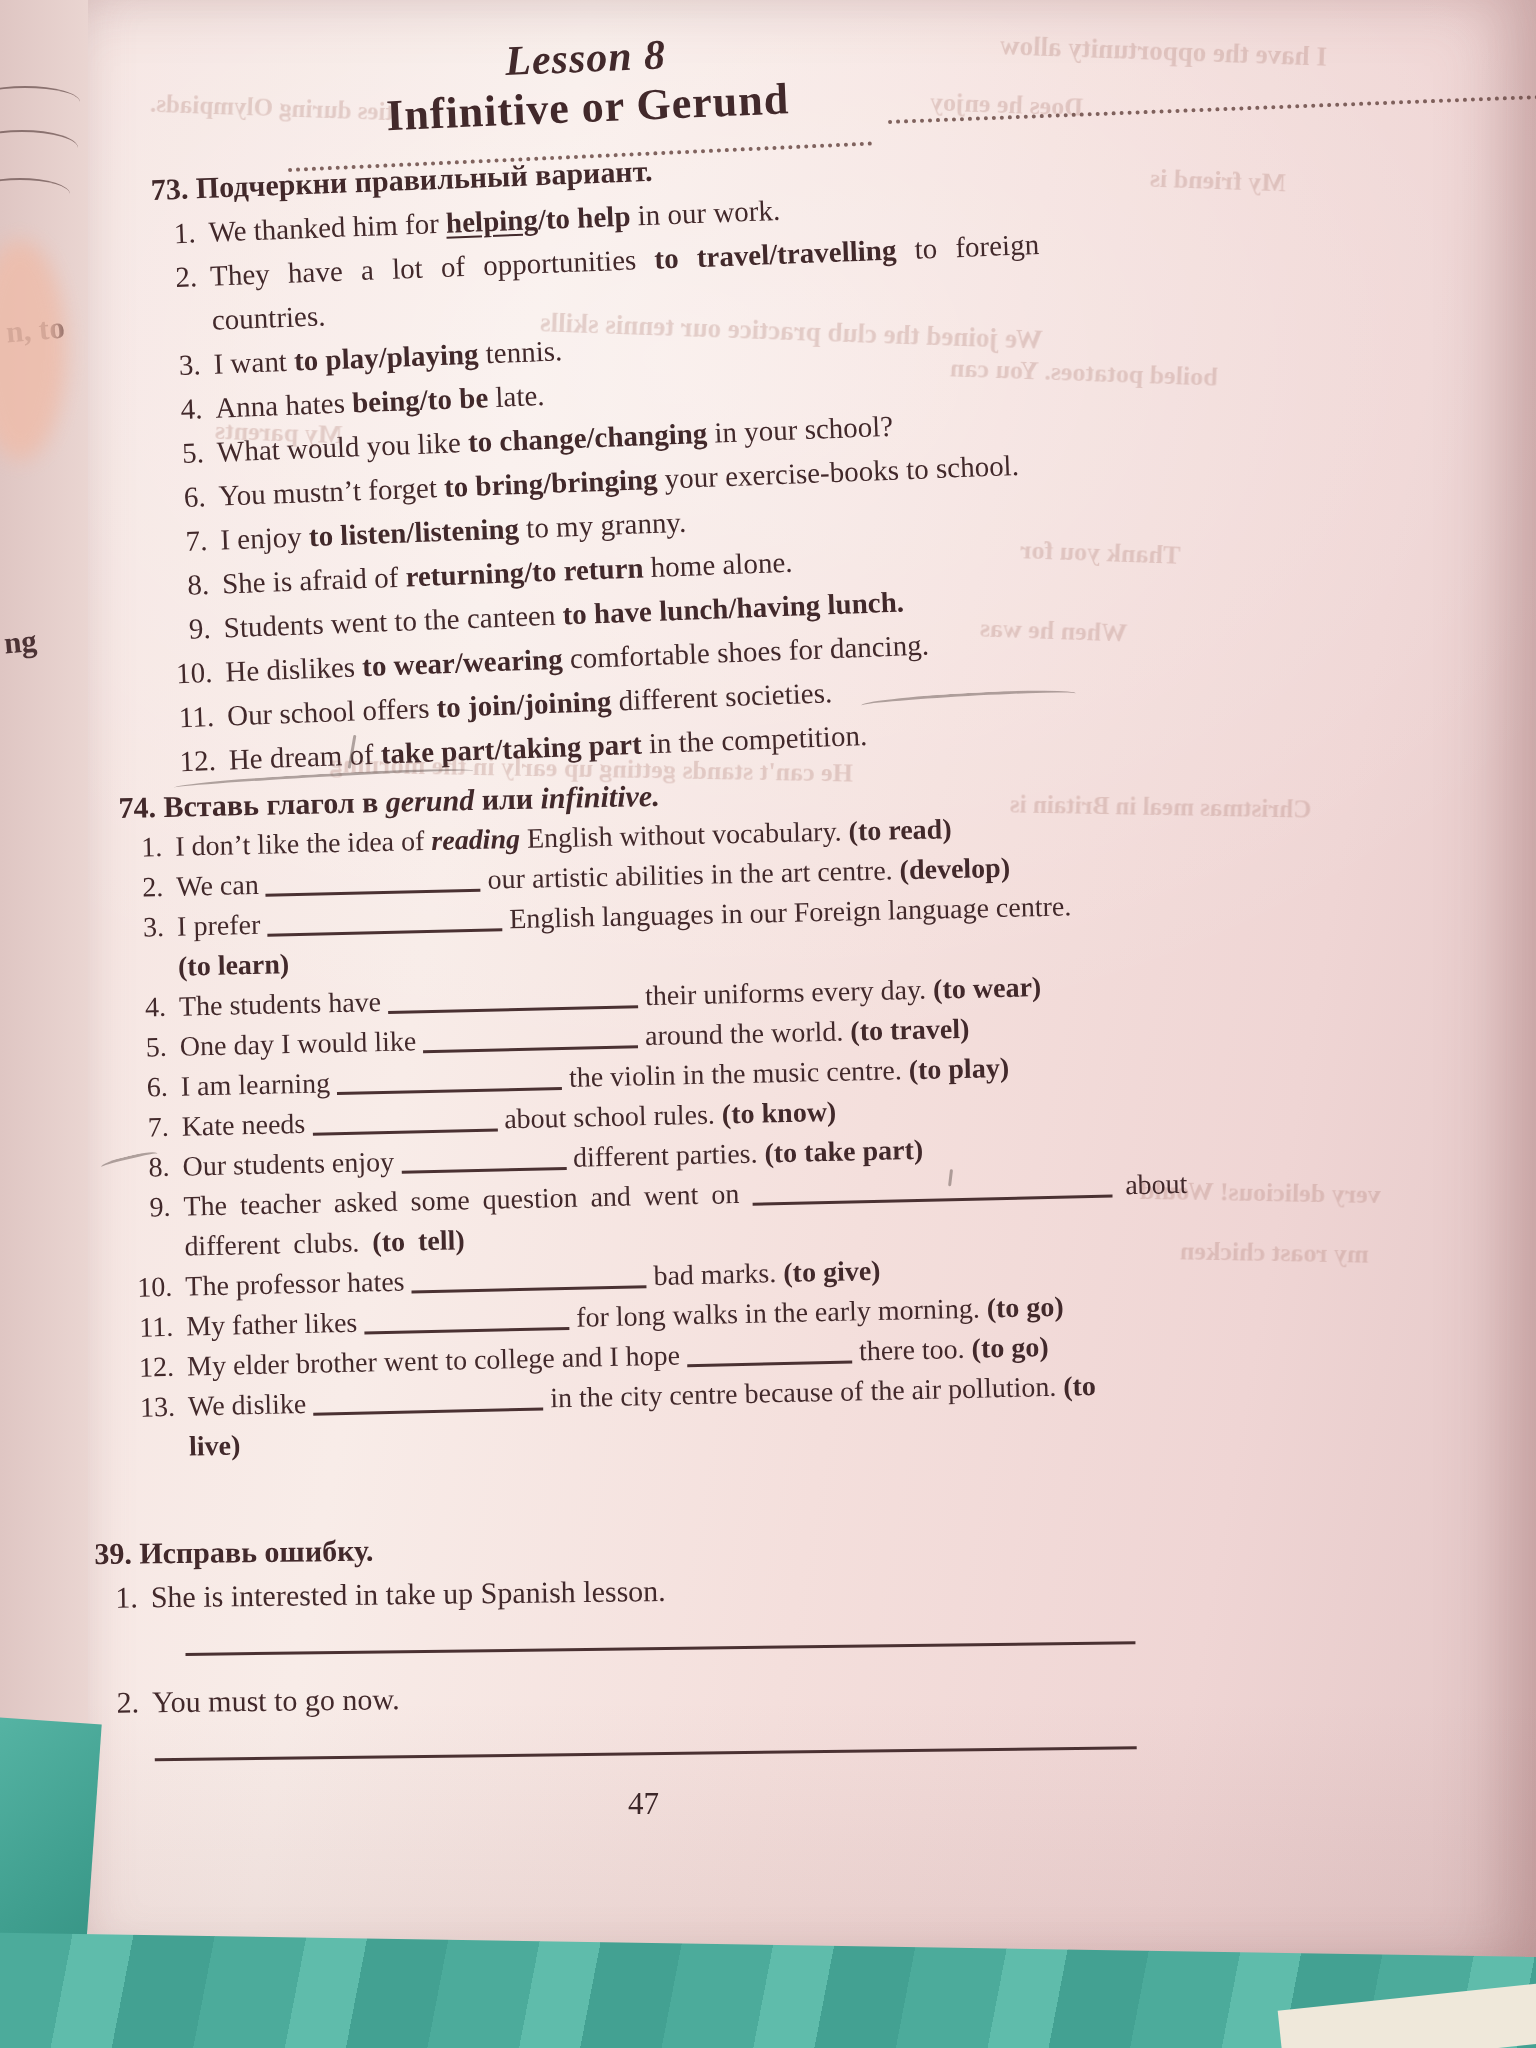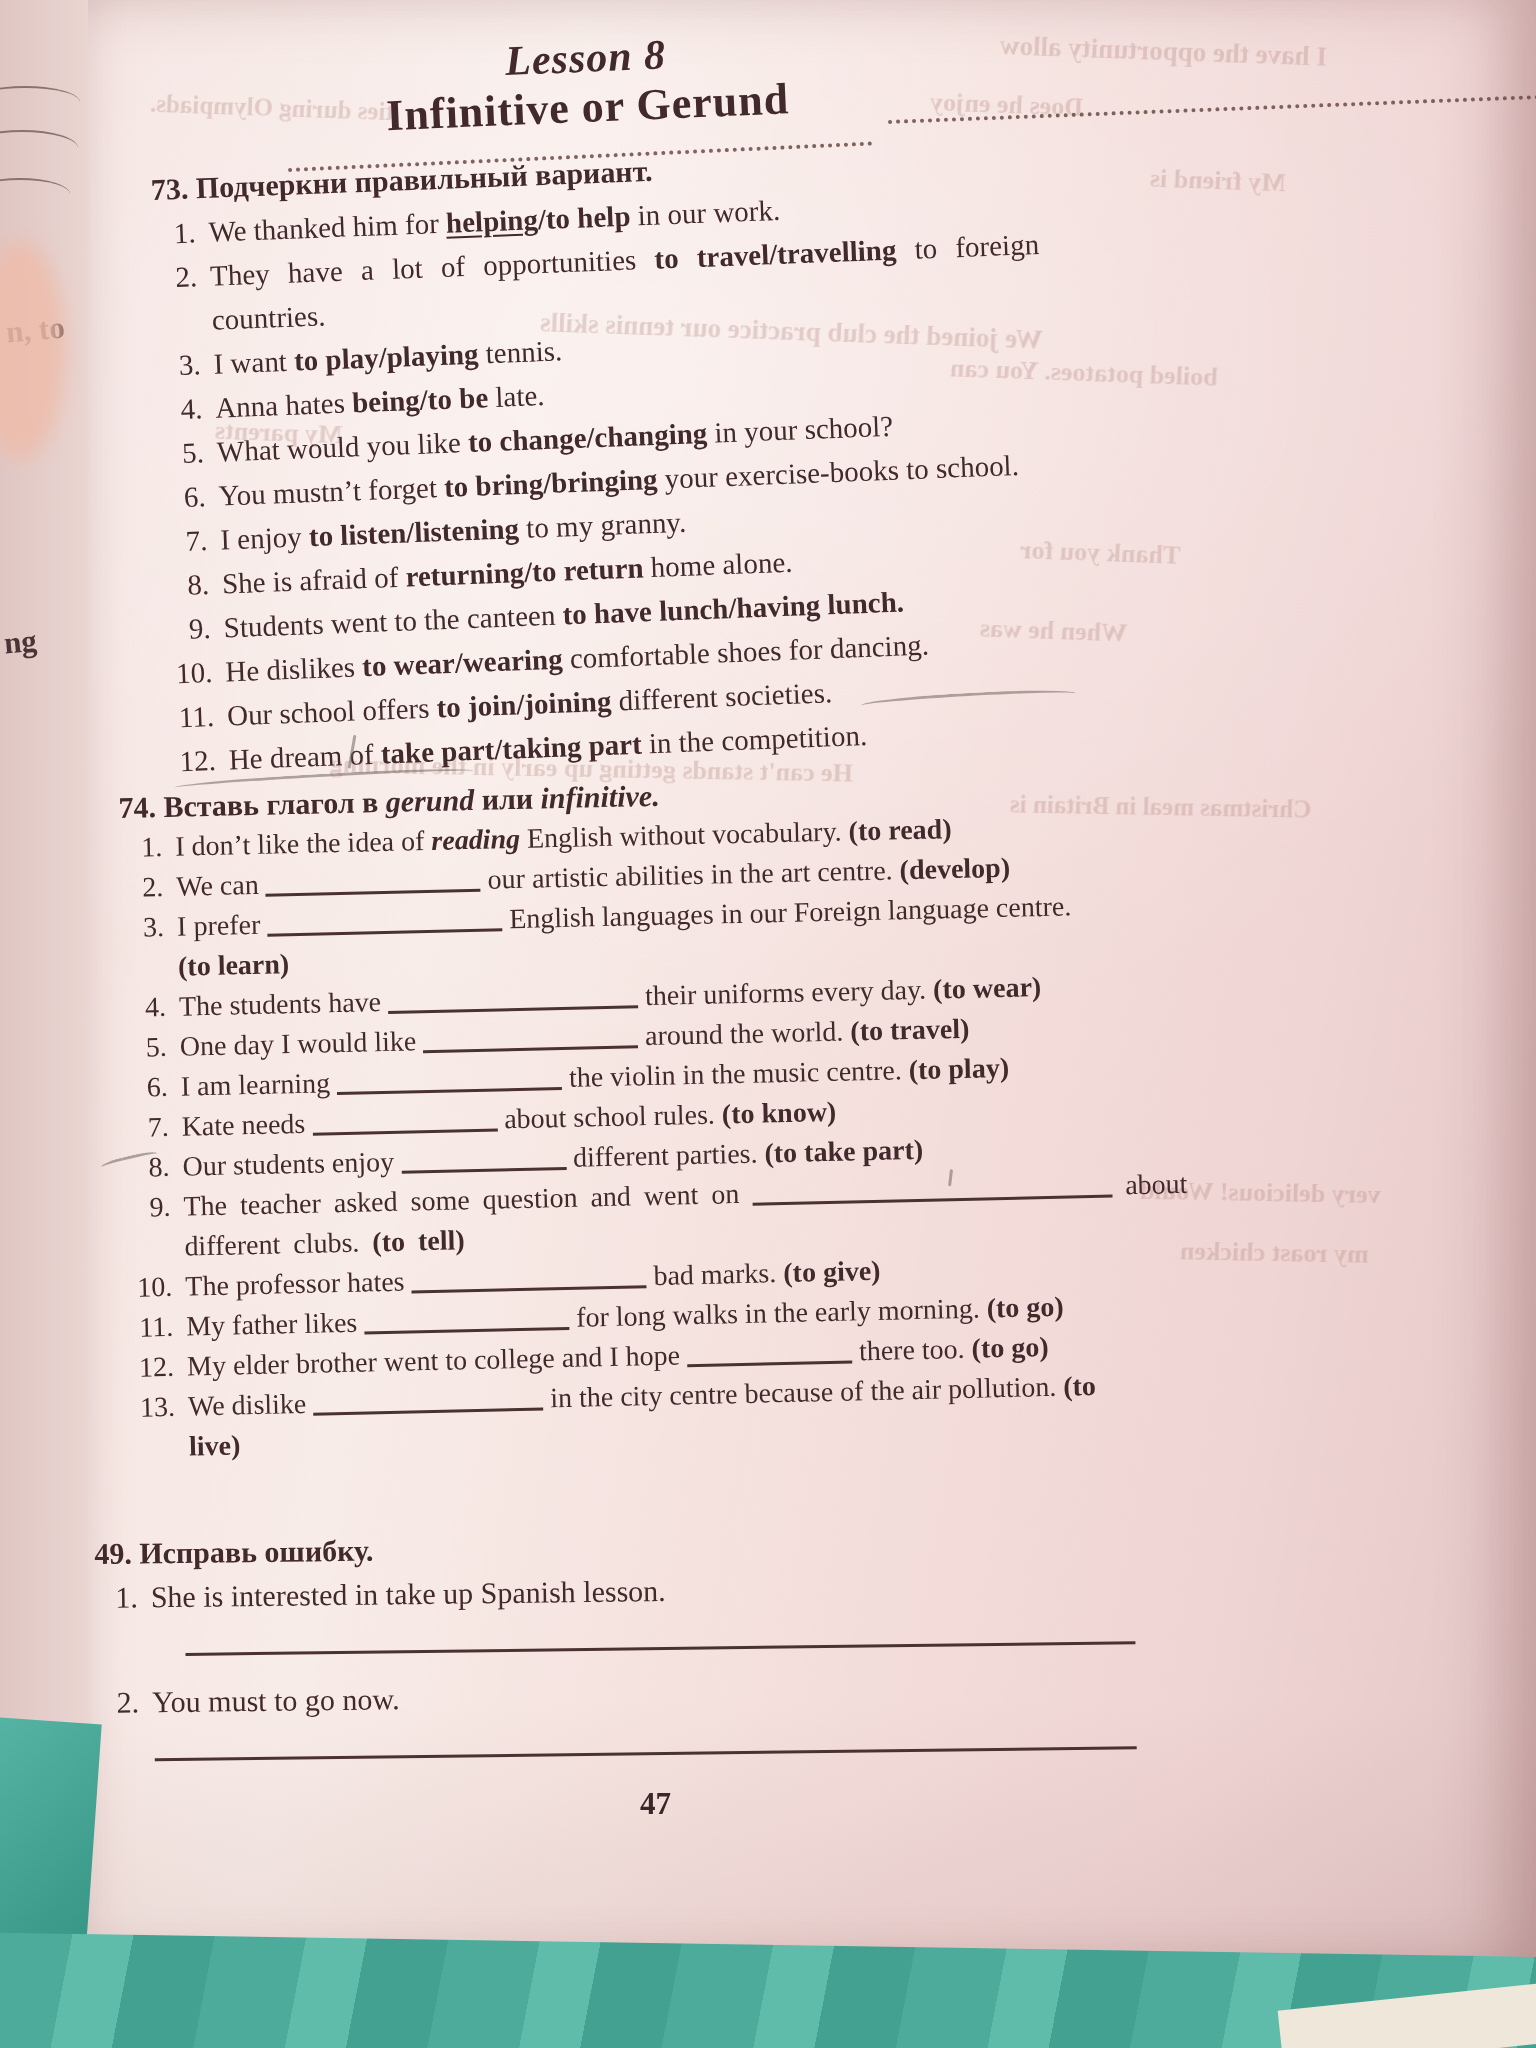--- a/index.html
+++ b/index.html
@@ -42,21 +42,21 @@
   .ex74{left:30px;top:788px;width:1185px;font-size:28px;line-height:40px;transform:rotate(-1.3deg);transform-origin:0 0;}
   .ex75{left:6px;top:1532px;width:1100px;font-size:30px;line-height:44px;transform:rotate(-.7deg);transform-origin:0 0;}
   .ex73 .heading,.ex74 .heading{font-size:30px;}
   .item{padding-left:56px;text-indent:-56px;text-align:justify;}
   .num{display:inline-block;width:56px;text-indent:0;text-align:right;padding-right:13px;box-sizing:border-box;}
   .b{font-weight:700;}
   .i{font-style:italic;}
   .u{text-decoration:underline;text-decoration-thickness:2px;text-underline-offset:4px;}
   .blank{display:inline-block;position:relative;top:3px;height:.85em;border-bottom:3px solid #4a3132;}
   .answer-line{border-top:3px solid #4a3132;margin:34px 0 24px 0;}
-  .pagenum{position:absolute;left:540px;top:1786px;font-size:31px;font-weight:700;color:#3c2628;margin-left:12px;}
+  .pagenum{position:absolute;left:540px;top:1786px;font-size:31px;font-weight:400;color:#3c2628;}
   
   .bleed{position:absolute;color:#b07f76;opacity:.30;transform:scaleX(-1) rotate(2deg);
          filter:blur(.7px);font-weight:700;white-space:nowrap;}
   .margin-frag{position:absolute;color:#4c3335;font-size:31px;font-weight:600;}
   .pencil{position:absolute;border-top:3px solid rgba(115,100,96,.55);border-radius:50%;}
   .pencil-v{position:absolute;width:3px;background:rgba(115,100,96,.55);border-radius:2px;}
 </style>
 </head>
 <body>
 
@@ -144,21 +144,21 @@
           <div class="item"><span class="num">11.</span><span class="">My father likes </span><span class="blank" style="width: 205px;"></span><span class=""> for long walks in the early morning. </span><span class="b ">(to go)</span></div>
           <div class="item"><span class="num">12.</span><span class="">My elder brother went to college and I hope </span><span class="blank" style="width: 165px;"></span><span class=""> there too. </span><span class="b ">(to go)</span></div>
           <div class="item"><span class="num">13.</span><span class="">We dislike </span><span class="blank" style="width: 230px;"></span><span class=""> in the city centre because of the air pollution. </span><span class="b ">(to</span><br><span class="b ">live)</span></div>
         </div>
       <div class="pencil" style="left:-26px;top:368px;width:58px;height:6px;transform:rotate(-12deg);"></div>
       <div class="pencil-v" style="left:822px;top:400px;height:17px;transform:rotate(8deg);"></div>
     </div>
 
     <div class="sec ex75">
       <div class="heading">
-        <span>49.</span>
+        <span>39.</span>
         <span>Исправь ошибку.</span>
       </div>
       <div id="ex75-items" style="width:1040px;">
           <div class="item"><span class="num">1.</span><span>She is interested in take up Spanish lesson.</span></div>
           <div class="answer-line" style="margin-left: 90px;"></div>
           <div class="item"><span class="num">2.</span><span>You must to go now.</span></div>
           <div class="answer-line" style="margin-left: 58px;"></div>
         </div>
     </div>
 

